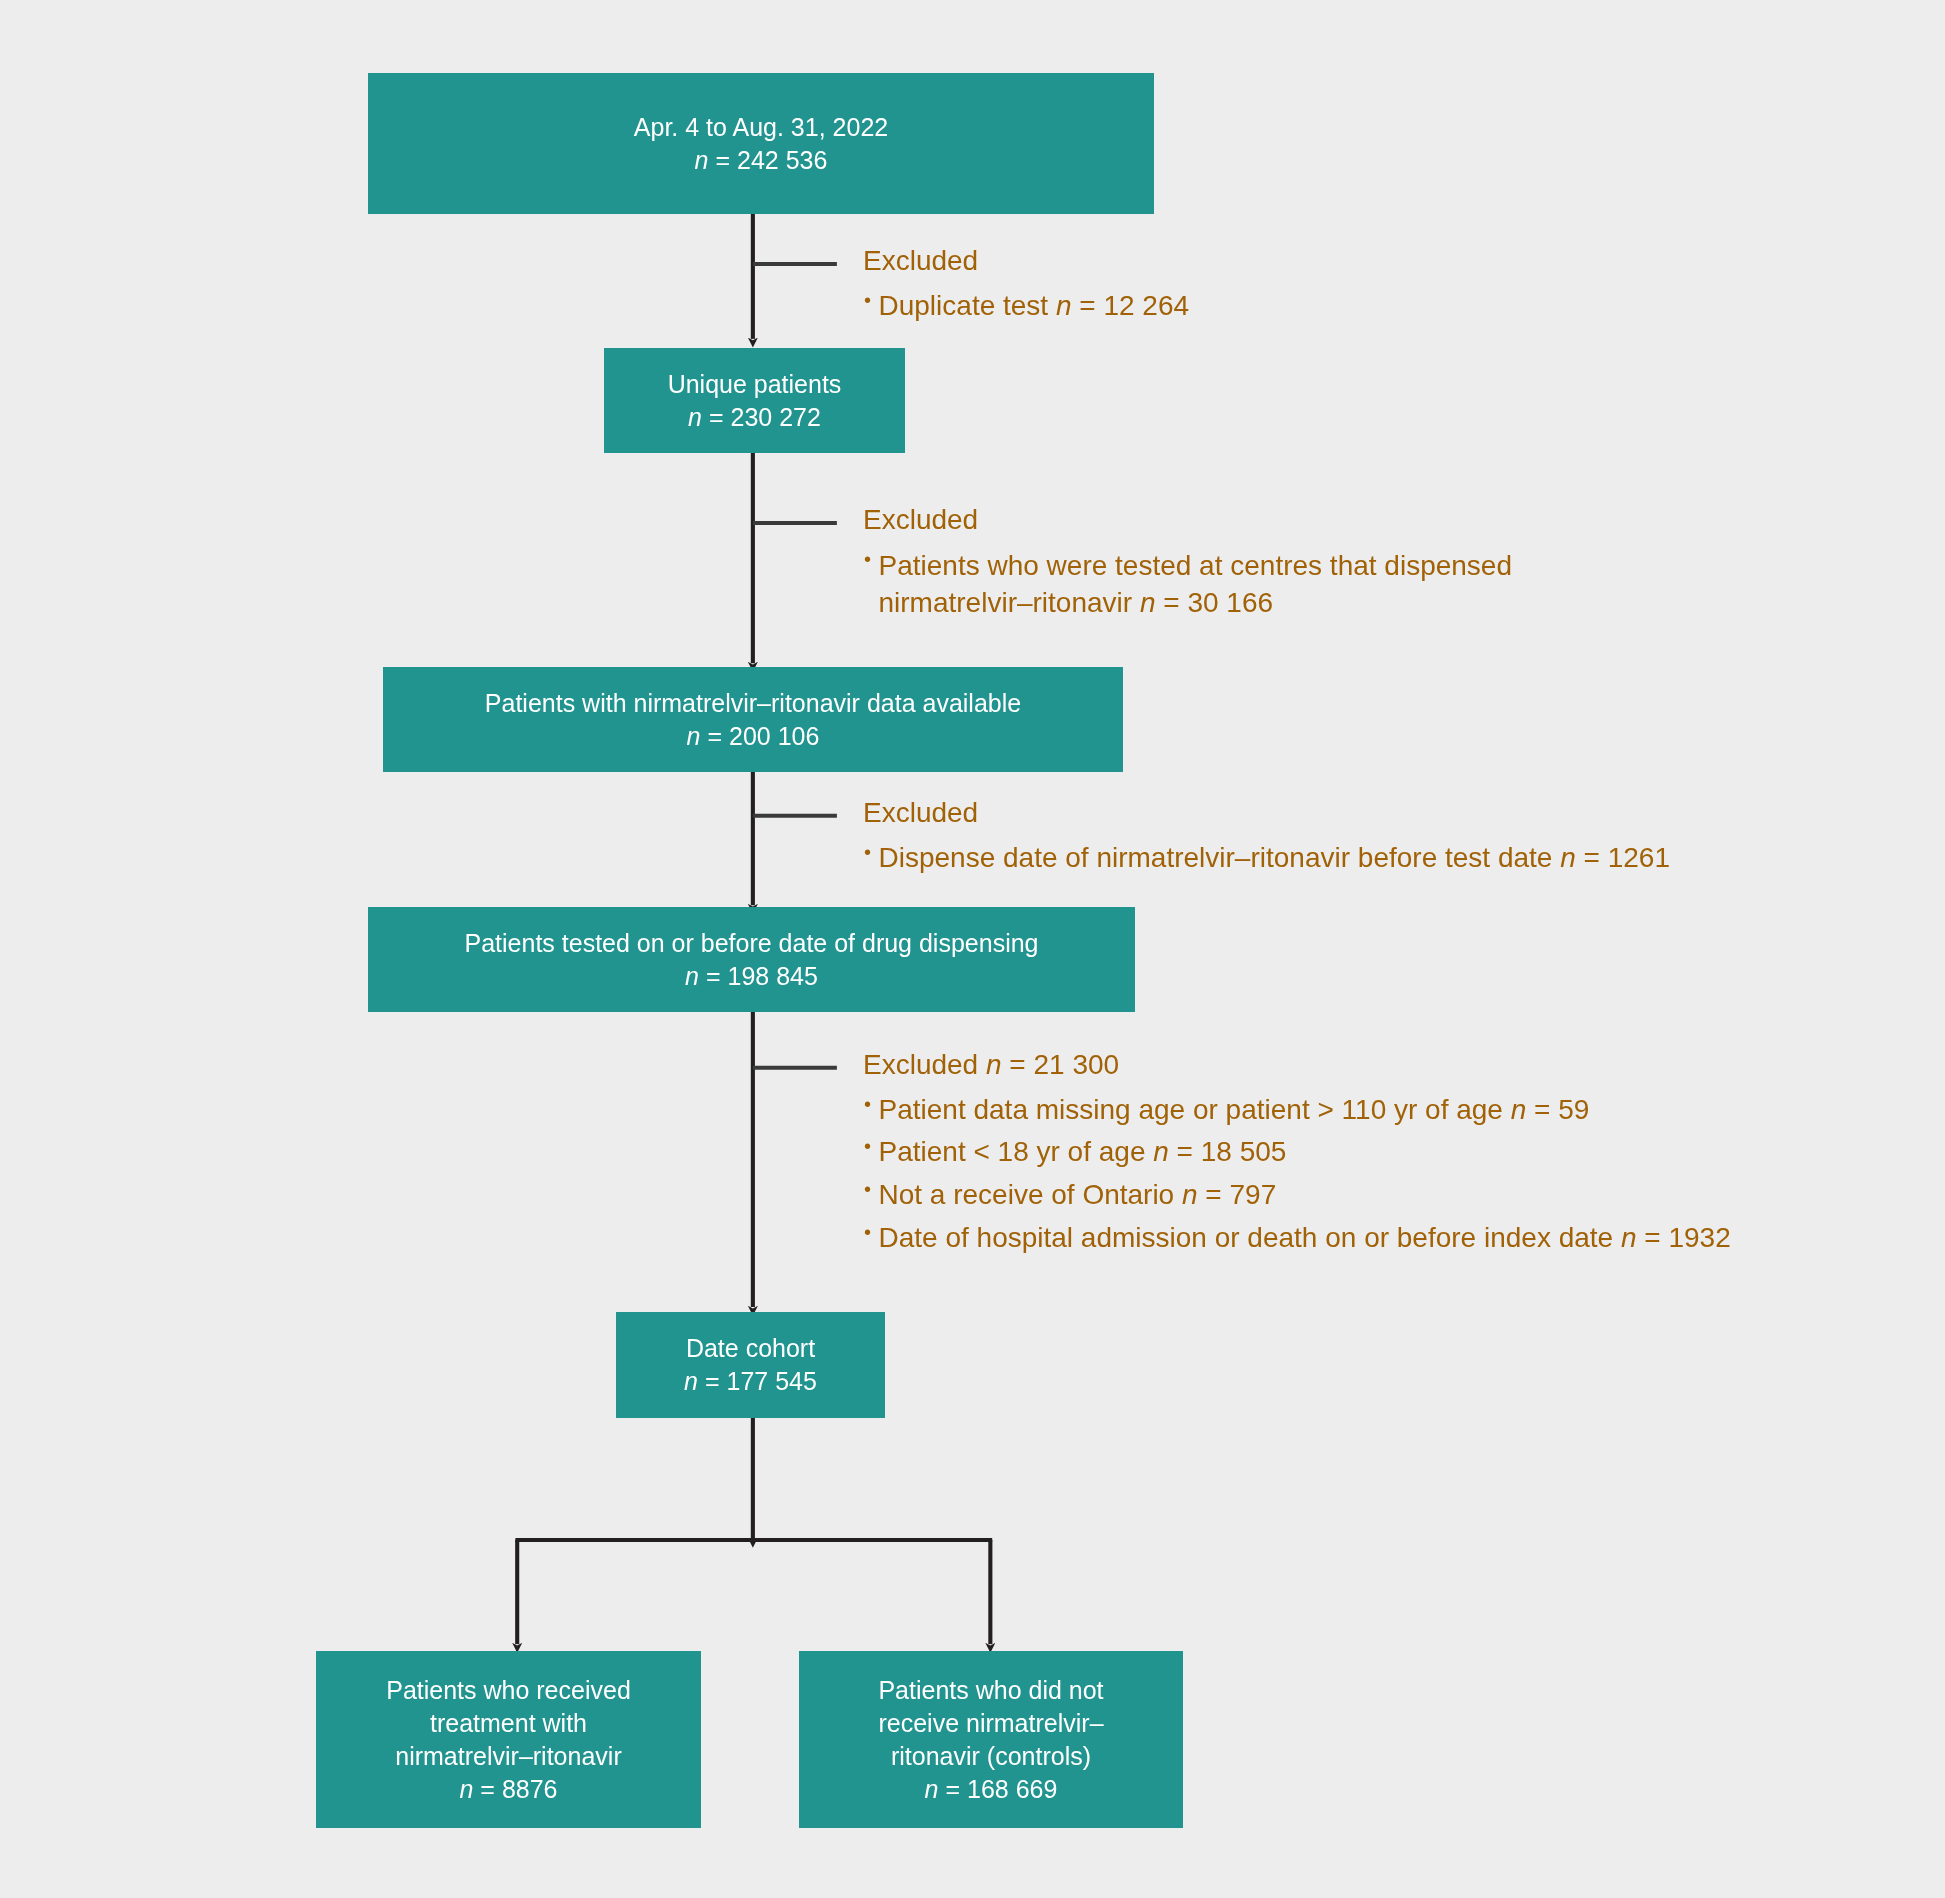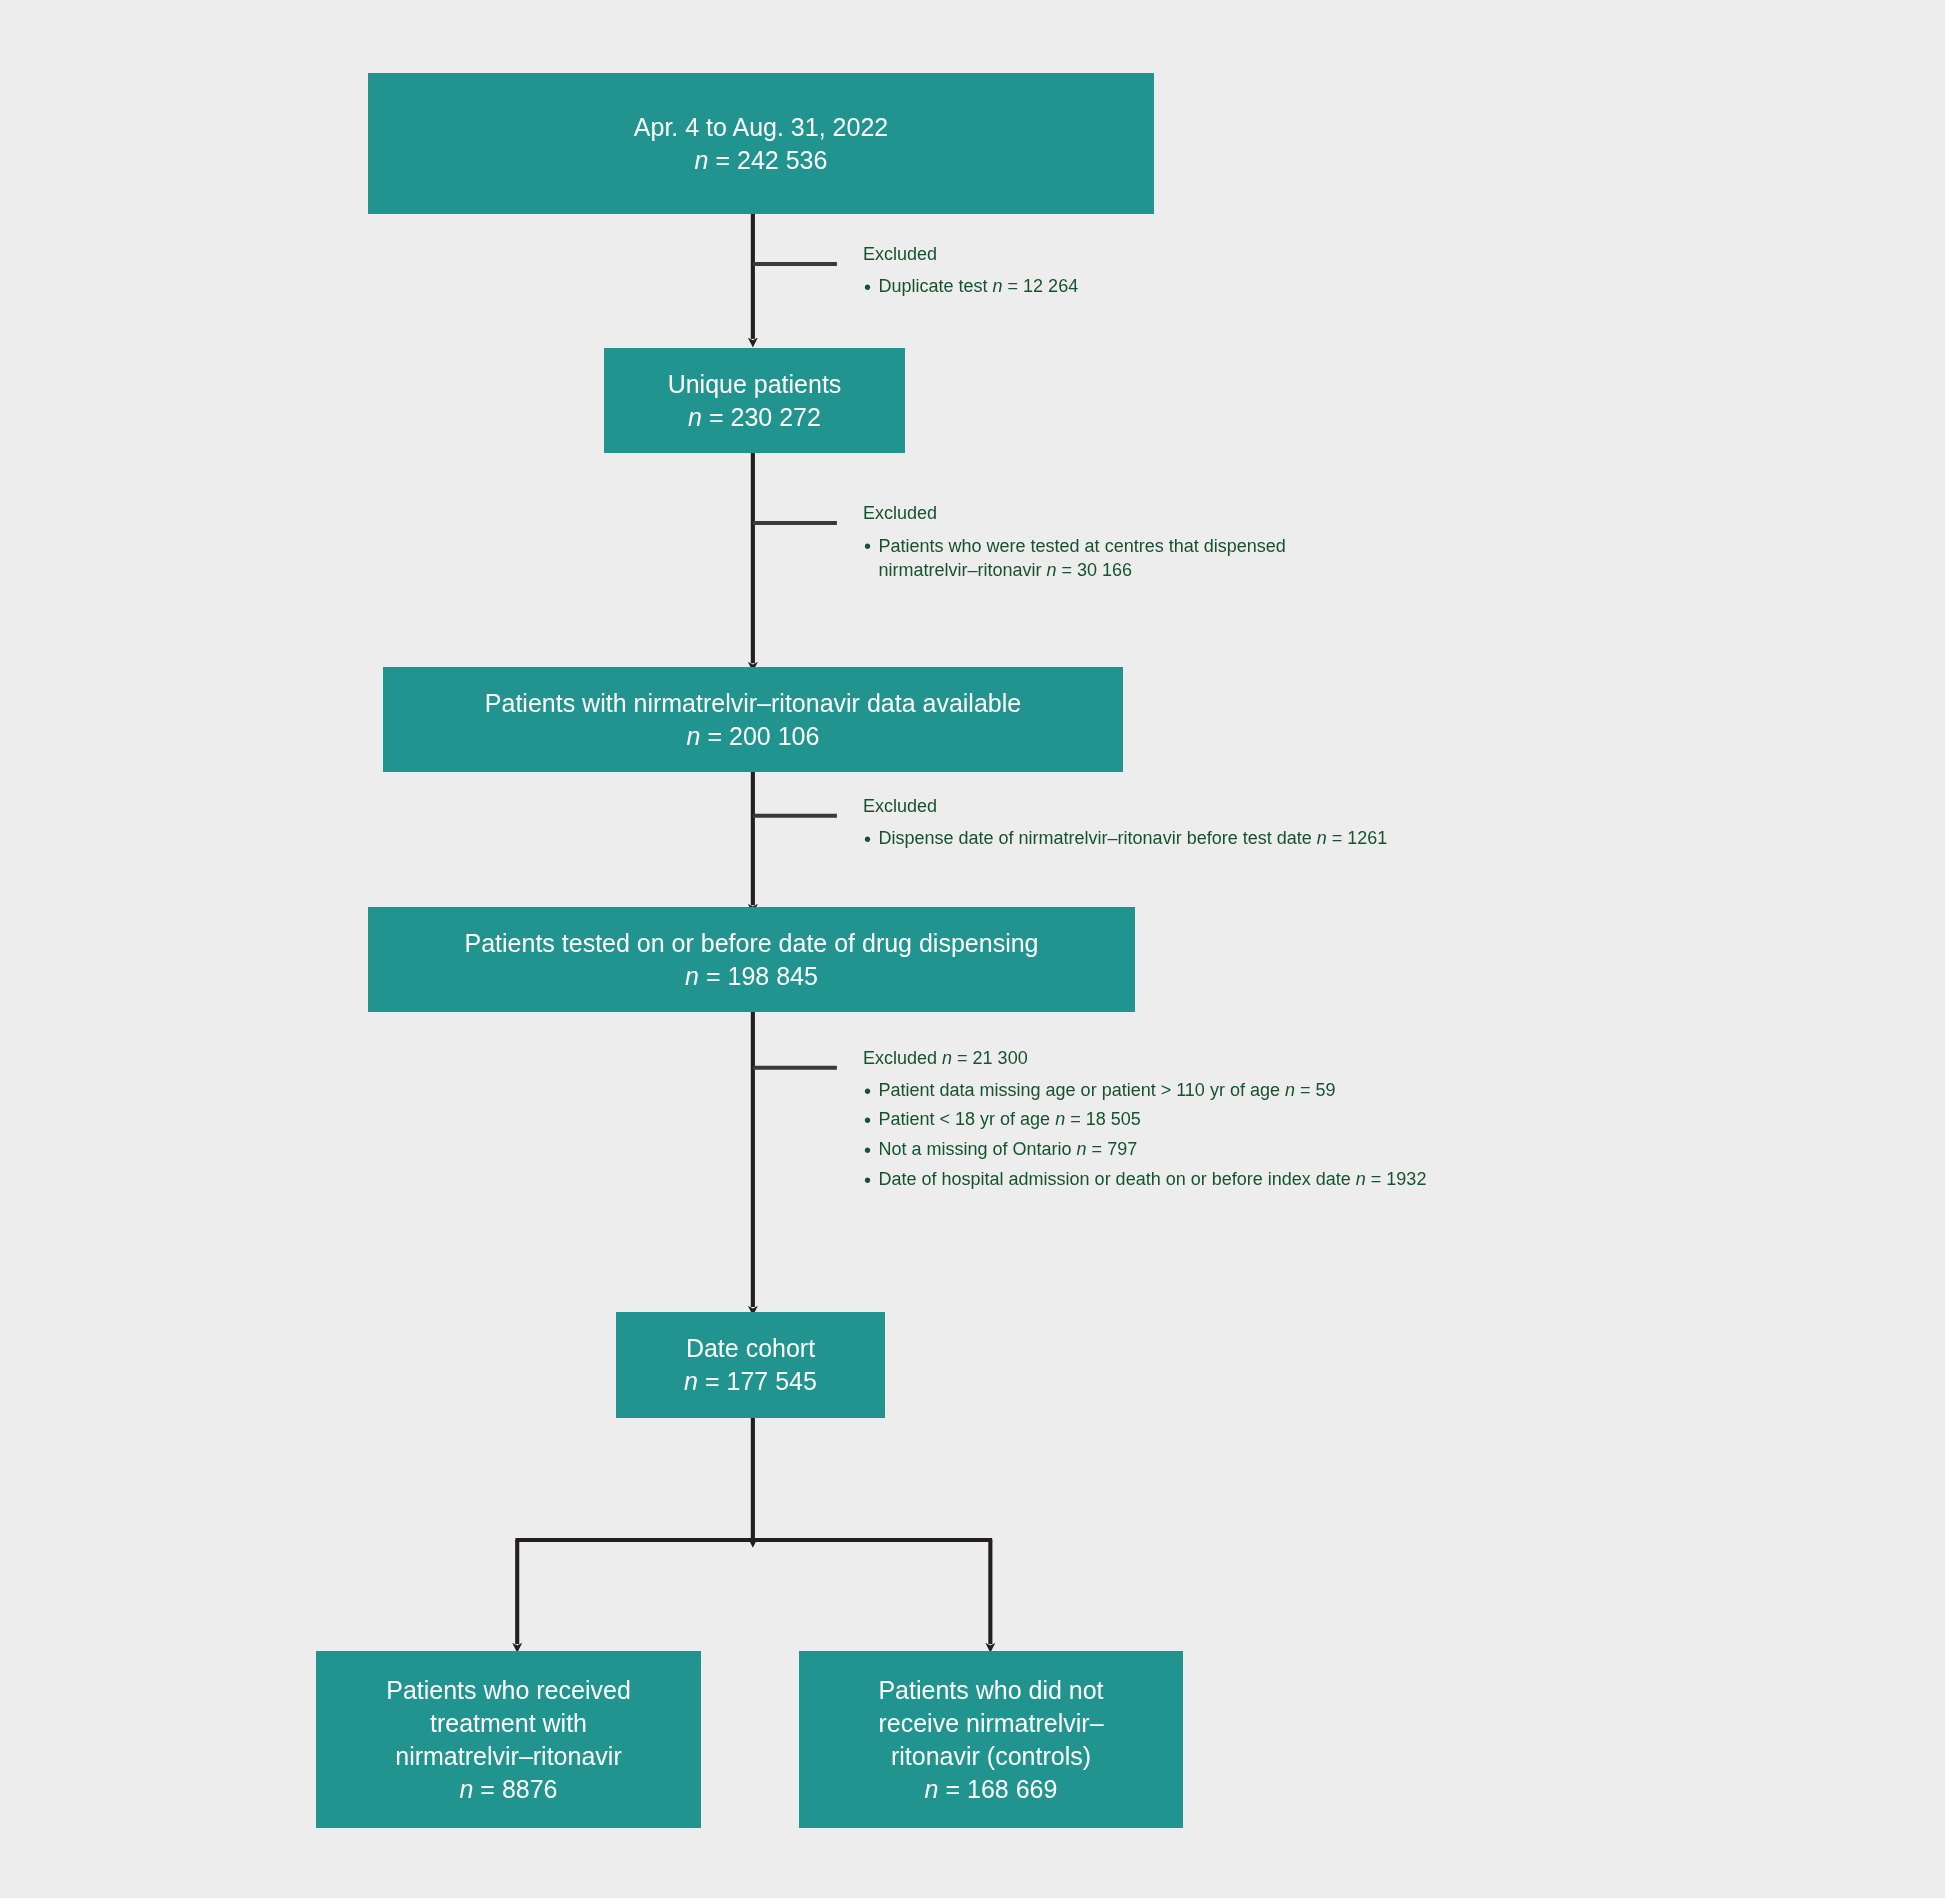--- a/index.html
+++ b/index.html
@@ -37,22 +37,22 @@
     line-height: 1.32;
     font-size: 25px;
     padding: 4.6px 8.2px;
   }
   .node-line {
     display: block;
     white-space: nowrap;
   }
   .excl-group {
     position: absolute;
-    color: #14532d;
-    font-size: 18px;
+    color: #a16207;
+    font-size: 28px;
     line-height: 1.30;
   }
   .excl-title {
     display: block;
     margin-bottom: 8.2px;
     white-space: nowrap;
   }
   .excl-item {
     display: block;
     position: relative;
@@ -157,18 +157,18 @@
 
   <div class="excl-group" style="left:863px; top:795px;">
     <span class="excl-title">Excluded</span>
     <span class="excl-item"><span>Dispense date of nirmatrelvir–ritonavir before test date  </span><em class="nvar">n</em><span> = </span><span>1261</span></span>
   </div>
 
   <div class="excl-group" style="left:863px; top:1047px;">
     <span class="excl-title"><span>Excluded  </span><em class="nvar">n</em><span> =  </span><span>21 300</span></span>
     <span class="excl-item"><span>Patient data missing age or patient &gt; 110 yr of age  </span><em class="nvar">n</em><span> = </span><span>59</span></span>
     <span class="excl-item"><span>Patient &lt; 18 yr of age </span><em class="nvar">n</em><span> = </span><span>18 505</span></span>
-    <span class="excl-item"><span>Not a missing of Ontario  </span><em class="nvar">n</em><span> = </span><span>797</span></span>
+    <span class="excl-item"><span>Not a receive of Ontario  </span><em class="nvar">n</em><span> = </span><span>797</span></span>
     <span class="excl-item"><span>Date of hospital admission or death on or before index date  </span><em class="nvar">n</em><span> = </span><span>1932</span></span>
   </div>
 
 </div>
 
 
 </body></html>

